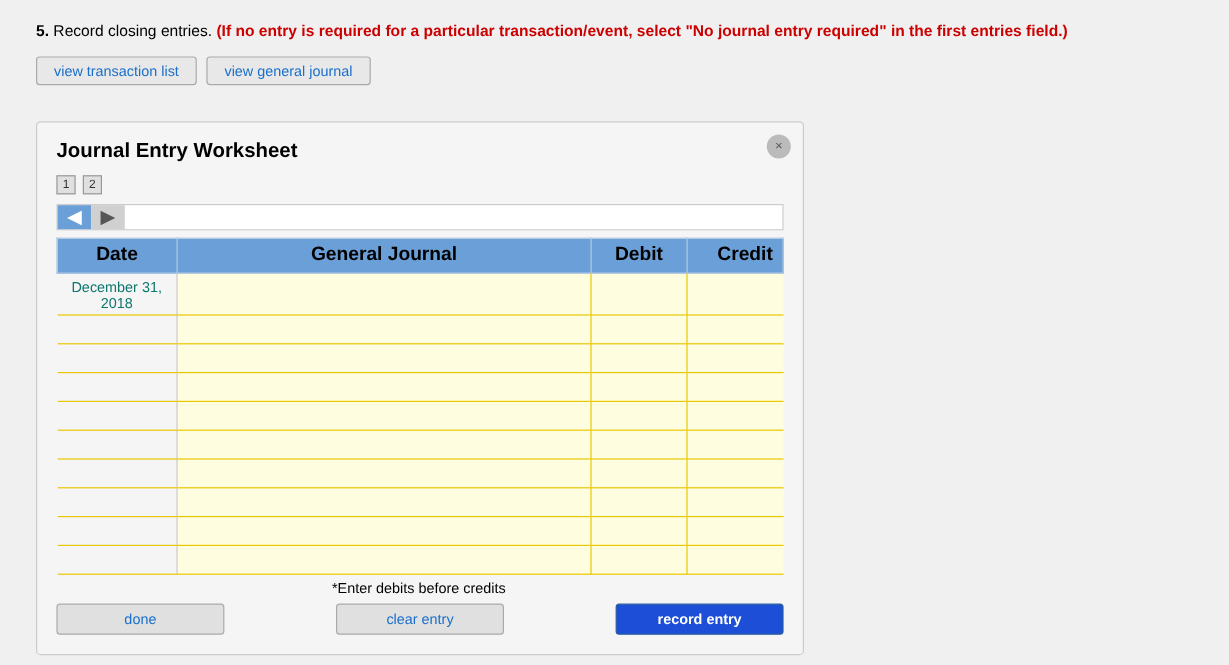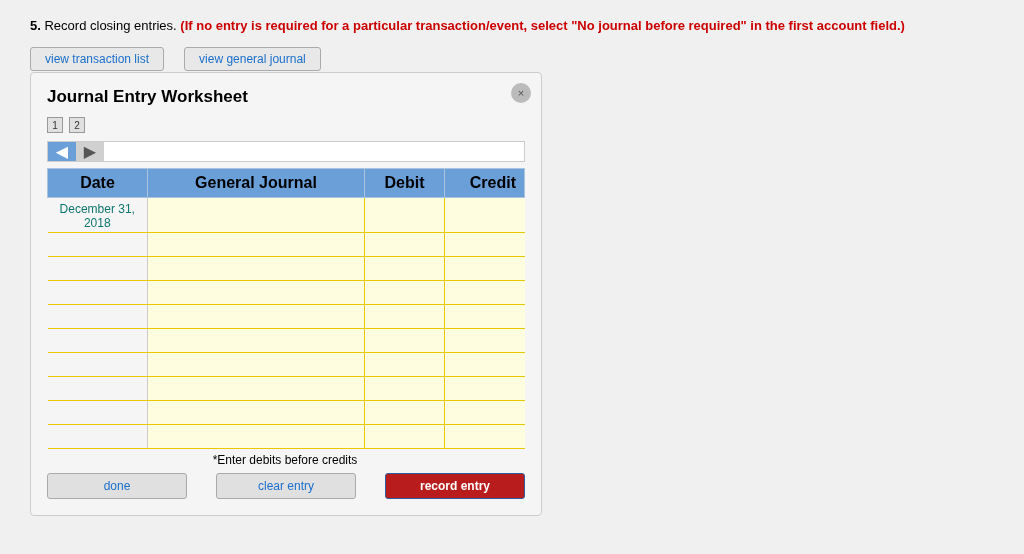--- a/index.html
+++ b/index.html
@@ -22,39 +22,39 @@
     }
     .instruction .number {
       font-weight: bold;
     }
     .instruction .warning {
       color: #cc0000;
       font-weight: bold;
     }
     .top-buttons {
       display: flex;
-      gap: 20px;
-      margin-bottom: 1px;
+      gap: 8px;
+      margin-bottom: 30px;
     }
     .top-btn {
       border: 1px solid #aaa;
       background: #e8e8e8;
       padding: 4px 14px;
       font-size: 12px;
       color: #1a6fcc;
       cursor: pointer;
       border-radius: 3px;
     }
 
     .worksheet-panel {
       background: #f5f5f5;
       border: 1px solid #ccc;
       border-radius: 4px;
       padding: 14px 16px 16px;
-      width: 512px;
+      width: 640px;
       position: relative;
     }
     .panel-title {
       font-size: 17px;
       font-weight: bold;
       margin-bottom: 10px;
       color: #000;
     }
     .close-btn {
       position: absolute;
@@ -201,35 +201,35 @@
       background: #e0e0e0;
       padding: 5px 17px;
       font-size: 12px;
       color: #1a6fcc;
       cursor: pointer;
       border-radius: 3px;
       width: 140px;
       text-align: center;
     }
     .bottom-btn-record {
-      background: #b91c1c;
+      background: #1d4ed8;
       color: #fff;
       border-color: #2a5ea0;
       font-weight: bold;
     }
   </style>
 </head>
 <body>
 
 <div class="page-wrapper">
 
   <div class="instruction">
     <span class="number">5.</span>
     <span> Record closing entries.</span>
-    <span class="warning">(If no entry is required for a particular transaction/event, select "No journal before required" in the first account field.)</span>
+    <span class="warning">(If no entry is required for a particular transaction/event, select "No journal entry required" in the first entries field.)</span>
   </div>
 
   <div class="top-buttons">
     <button class="top-btn">view transaction list</button>
     <button class="top-btn">view general journal</button>
   </div>
 
   <div class="worksheet-panel">
     <div class="panel-title">Journal Entry Worksheet</div>
     <button class="close-btn">×</button>

